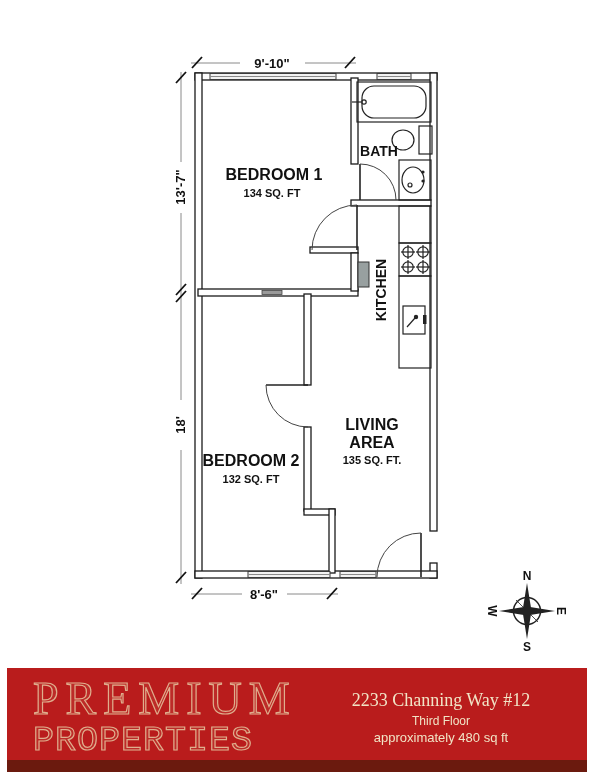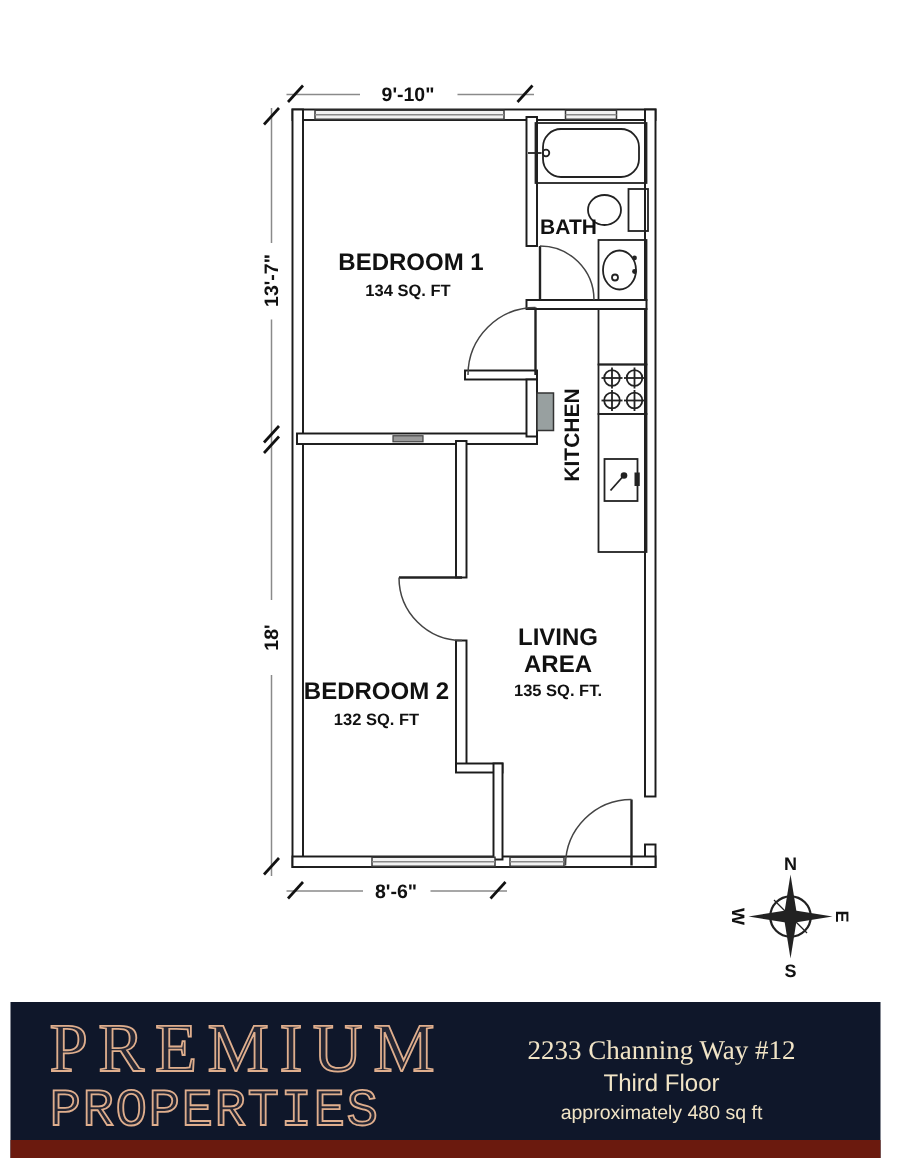--- a/index.html
+++ b/index.html
@@ -4,36 +4,36 @@
 <style>
   html,body{margin:0;padding:0;background:#ffffff;}
   .page{
     position:relative;width:600px;height:776px;background:#ffffff;
     font-family:"Liberation Sans", sans-serif;overflow:hidden;
   }
   .plan-svg{position:absolute;left:0;top:0;}
   
   .footer-panel{
     position:absolute;left:7px;top:668px;width:580px;height:92px;
-    background:#0f172a;border-bottom:12px solid #6B1A0E;box-sizing:content-box;
+    background:#b91c1c;border-bottom:12px solid #6B1A0E;box-sizing:content-box;
   }
   .brand{position:absolute;left:26px;top:9px;line-height:1;}
   .brand-line1{
     font-family:"Liberation Serif", serif;font-size:46px;letter-spacing:7px;
     color:rgba(226,178,144,0.10);-webkit-text-stroke:1.2px #DFAE8D;
     line-height:44px;white-space:nowrap;
   }
   .brand-line2{
     font-family:Liberation Mono, monospace;font-size:35px;letter-spacing:1px;
     color:rgba(226,178,144,0.10);-webkit-text-stroke:1.2px #DFAE8D;
     line-height:40px;white-space:nowrap;
   }
   .addr{position:absolute;right:26px;top:22px;width:240px;text-align:center;color:#F1E4C6;}
   .addr-line1{font-family:"Liberation Serif", serif;font-size:18px;white-space:nowrap;}
-  .addr-line2{font-size:16px;margin-top:3px;}
+  .addr-line2{font-size:12px;margin-top:3px;}
   .addr-line3{font-size:13px;margin-top:2px;}
   .addr-line3 b{font-weight:normal;}
   
   .wall{fill:#ffffff;stroke:#1b1b1b;stroke-width:1.3;}
   .win{fill:#f2f2f2;stroke:#3a3a3a;stroke-width:1;}
   .win-mid{stroke:#8a8a8a;stroke-width:1;}
   .fixture{fill:none;stroke:#222222;stroke-width:1.2;}
   .fixture-fill{fill:#222222;stroke:none;}
   .door-leaf{stroke:#222222;stroke-width:1.6;fill:none;}
   .door-arc{stroke:#444444;stroke-width:1;fill:none;}

